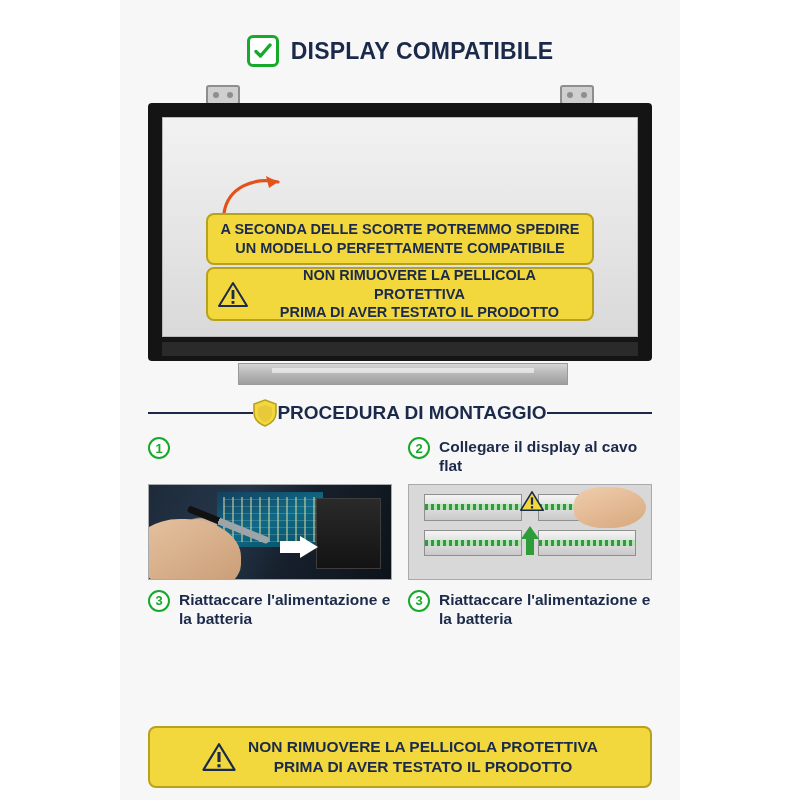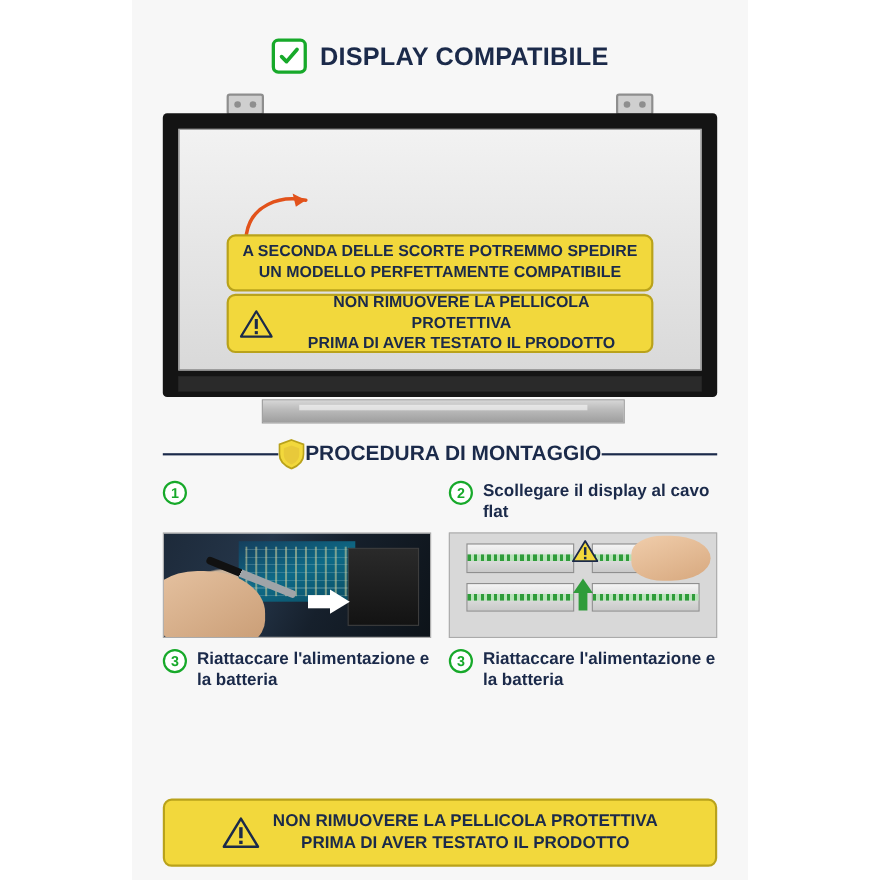--- a/index.html
+++ b/index.html
@@ -473,21 +473,21 @@
       <span class="proc-title">PROCEDURA DI MONTAGGIO</span>
       <span class="proc-rule"></span>
     </div>
 
     <div class="steps">
       <div class="step-line">
         <span class="step-num">1</span>
       </div>
       <div class="step-line">
         <span class="step-num">2</span>
-        <span class="step-text">Scollegare il display al cavo flat</span>
+        <span class="step-text">Collegare il display al cavo flat</span>
       </div>
     </div>
 
     <div class="photos">
       <div class="photo left">
         <div class="pcb"></div>
         <div class="battery-blk"></div>
         <div class="yellow-tape"></div>
         <div class="screwdriver"></div>
         <div class="hand"></div>

